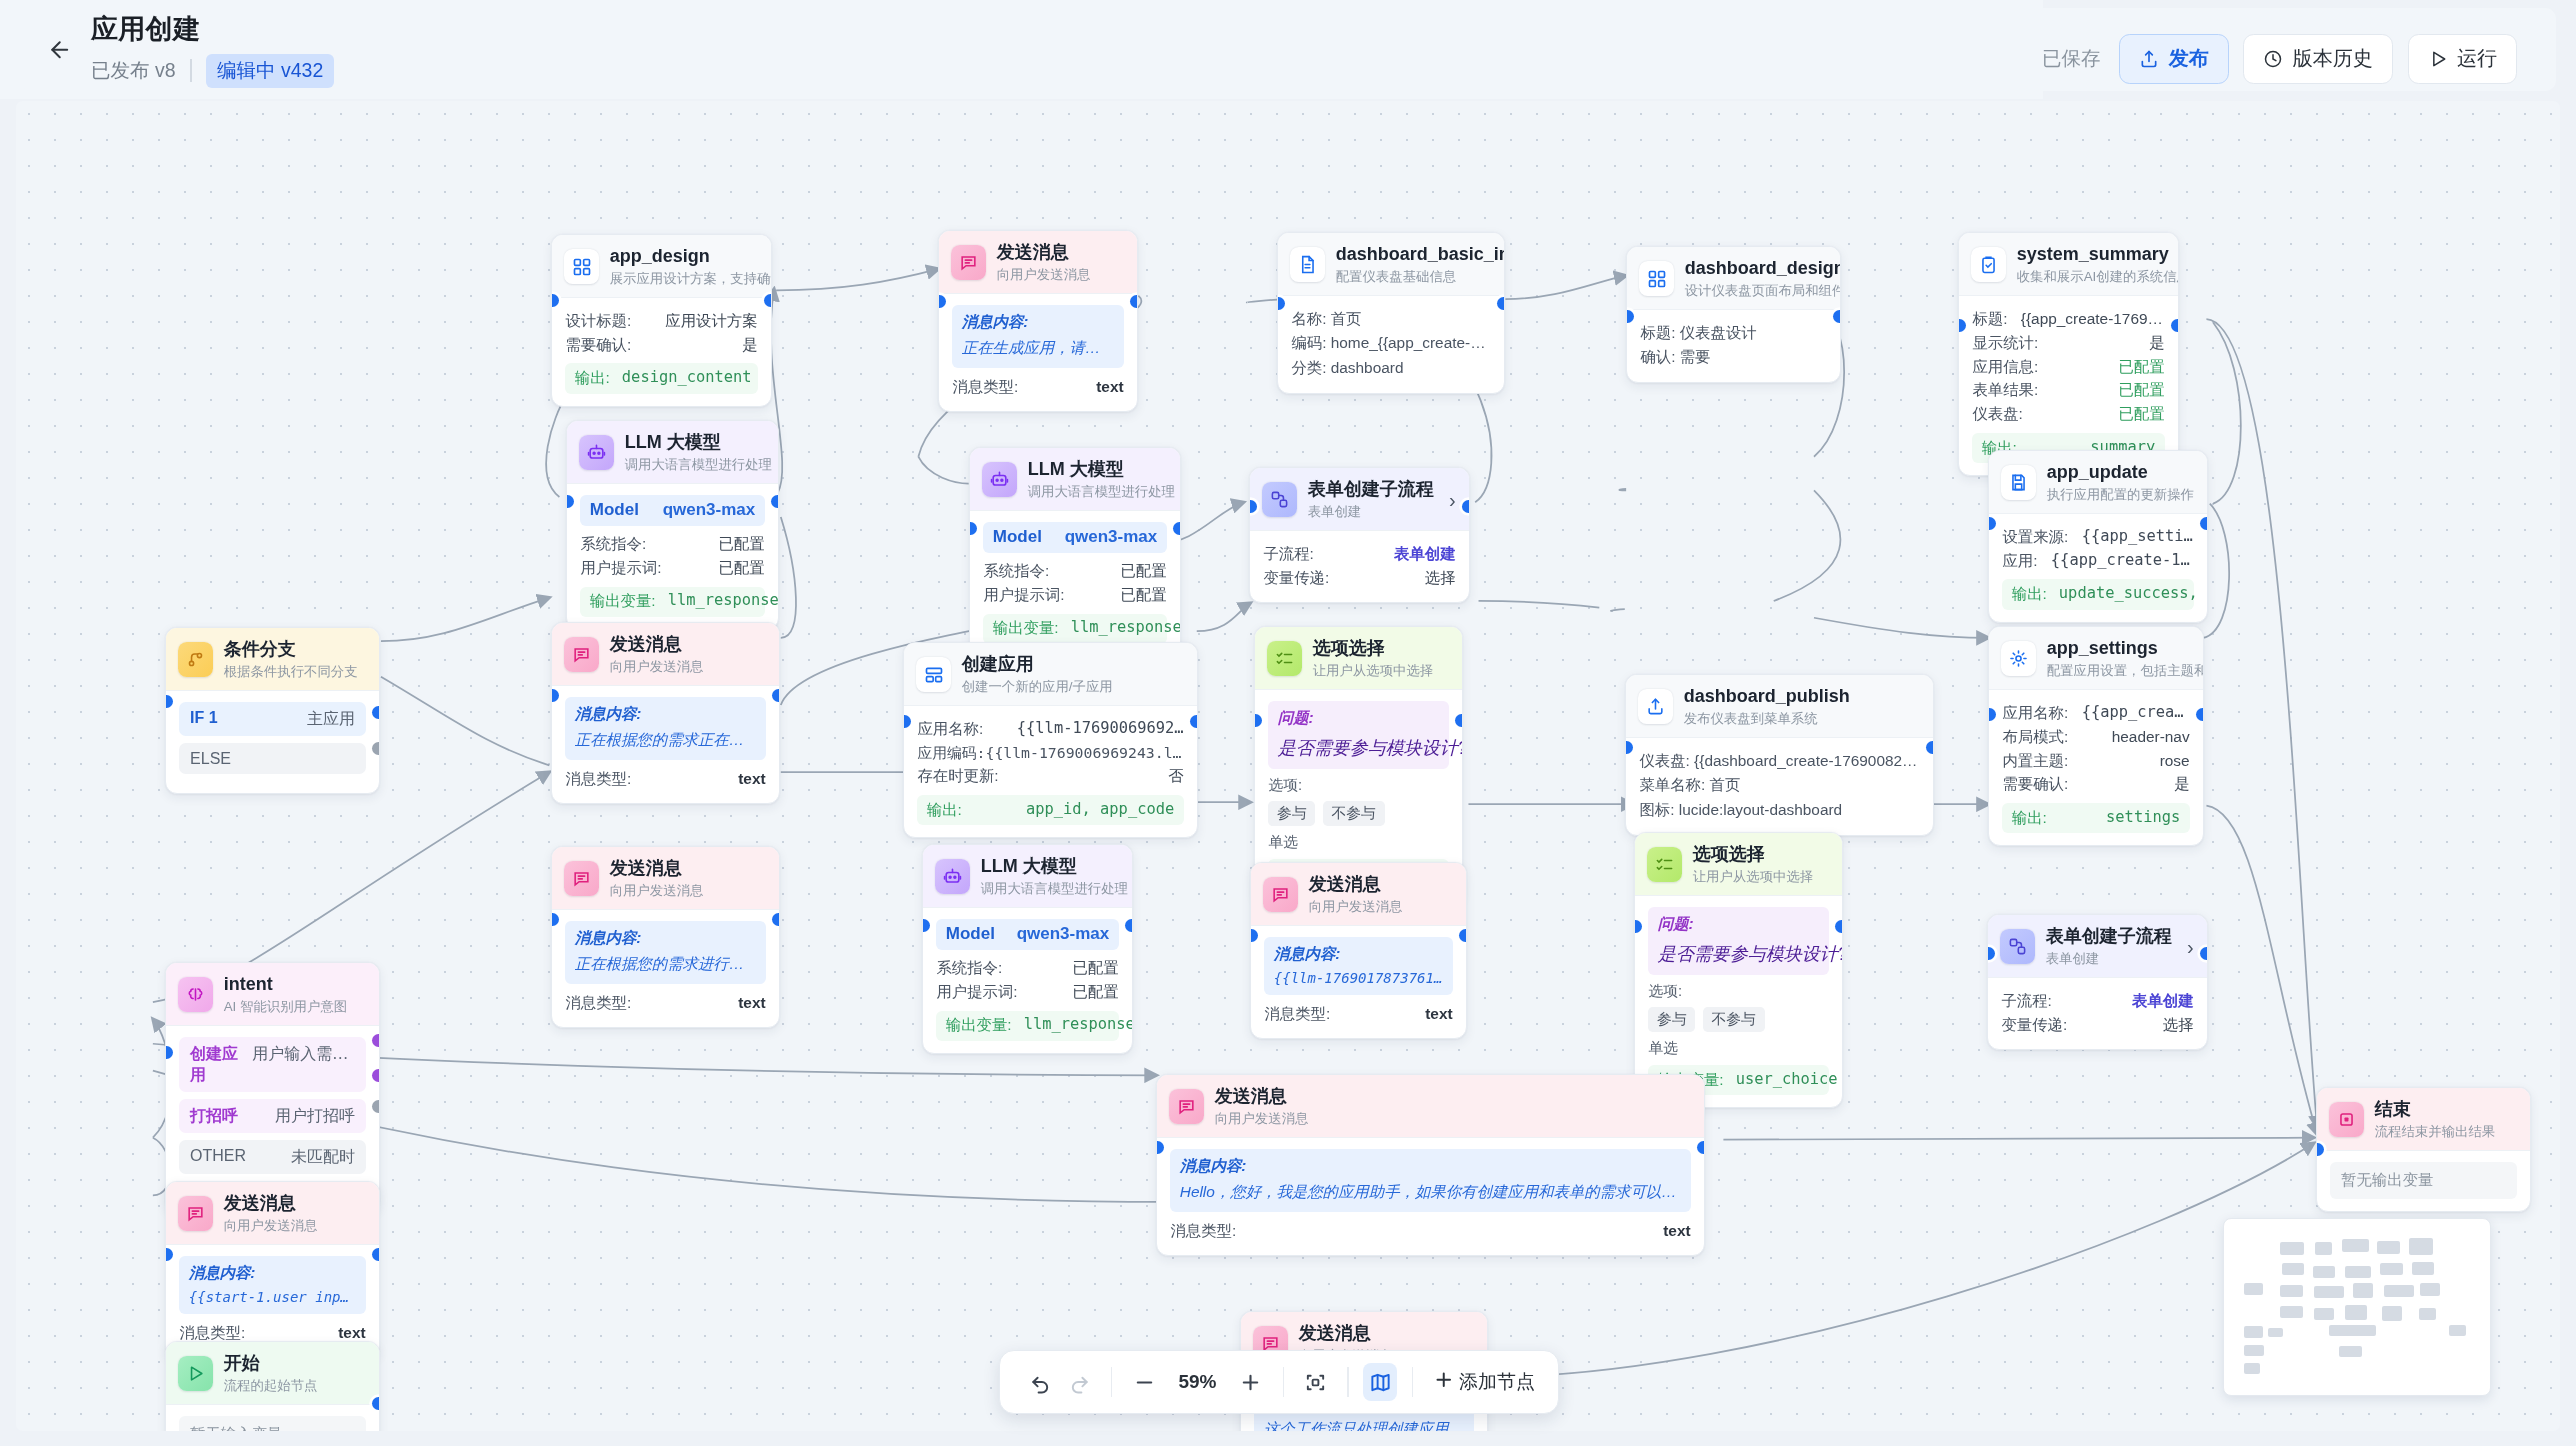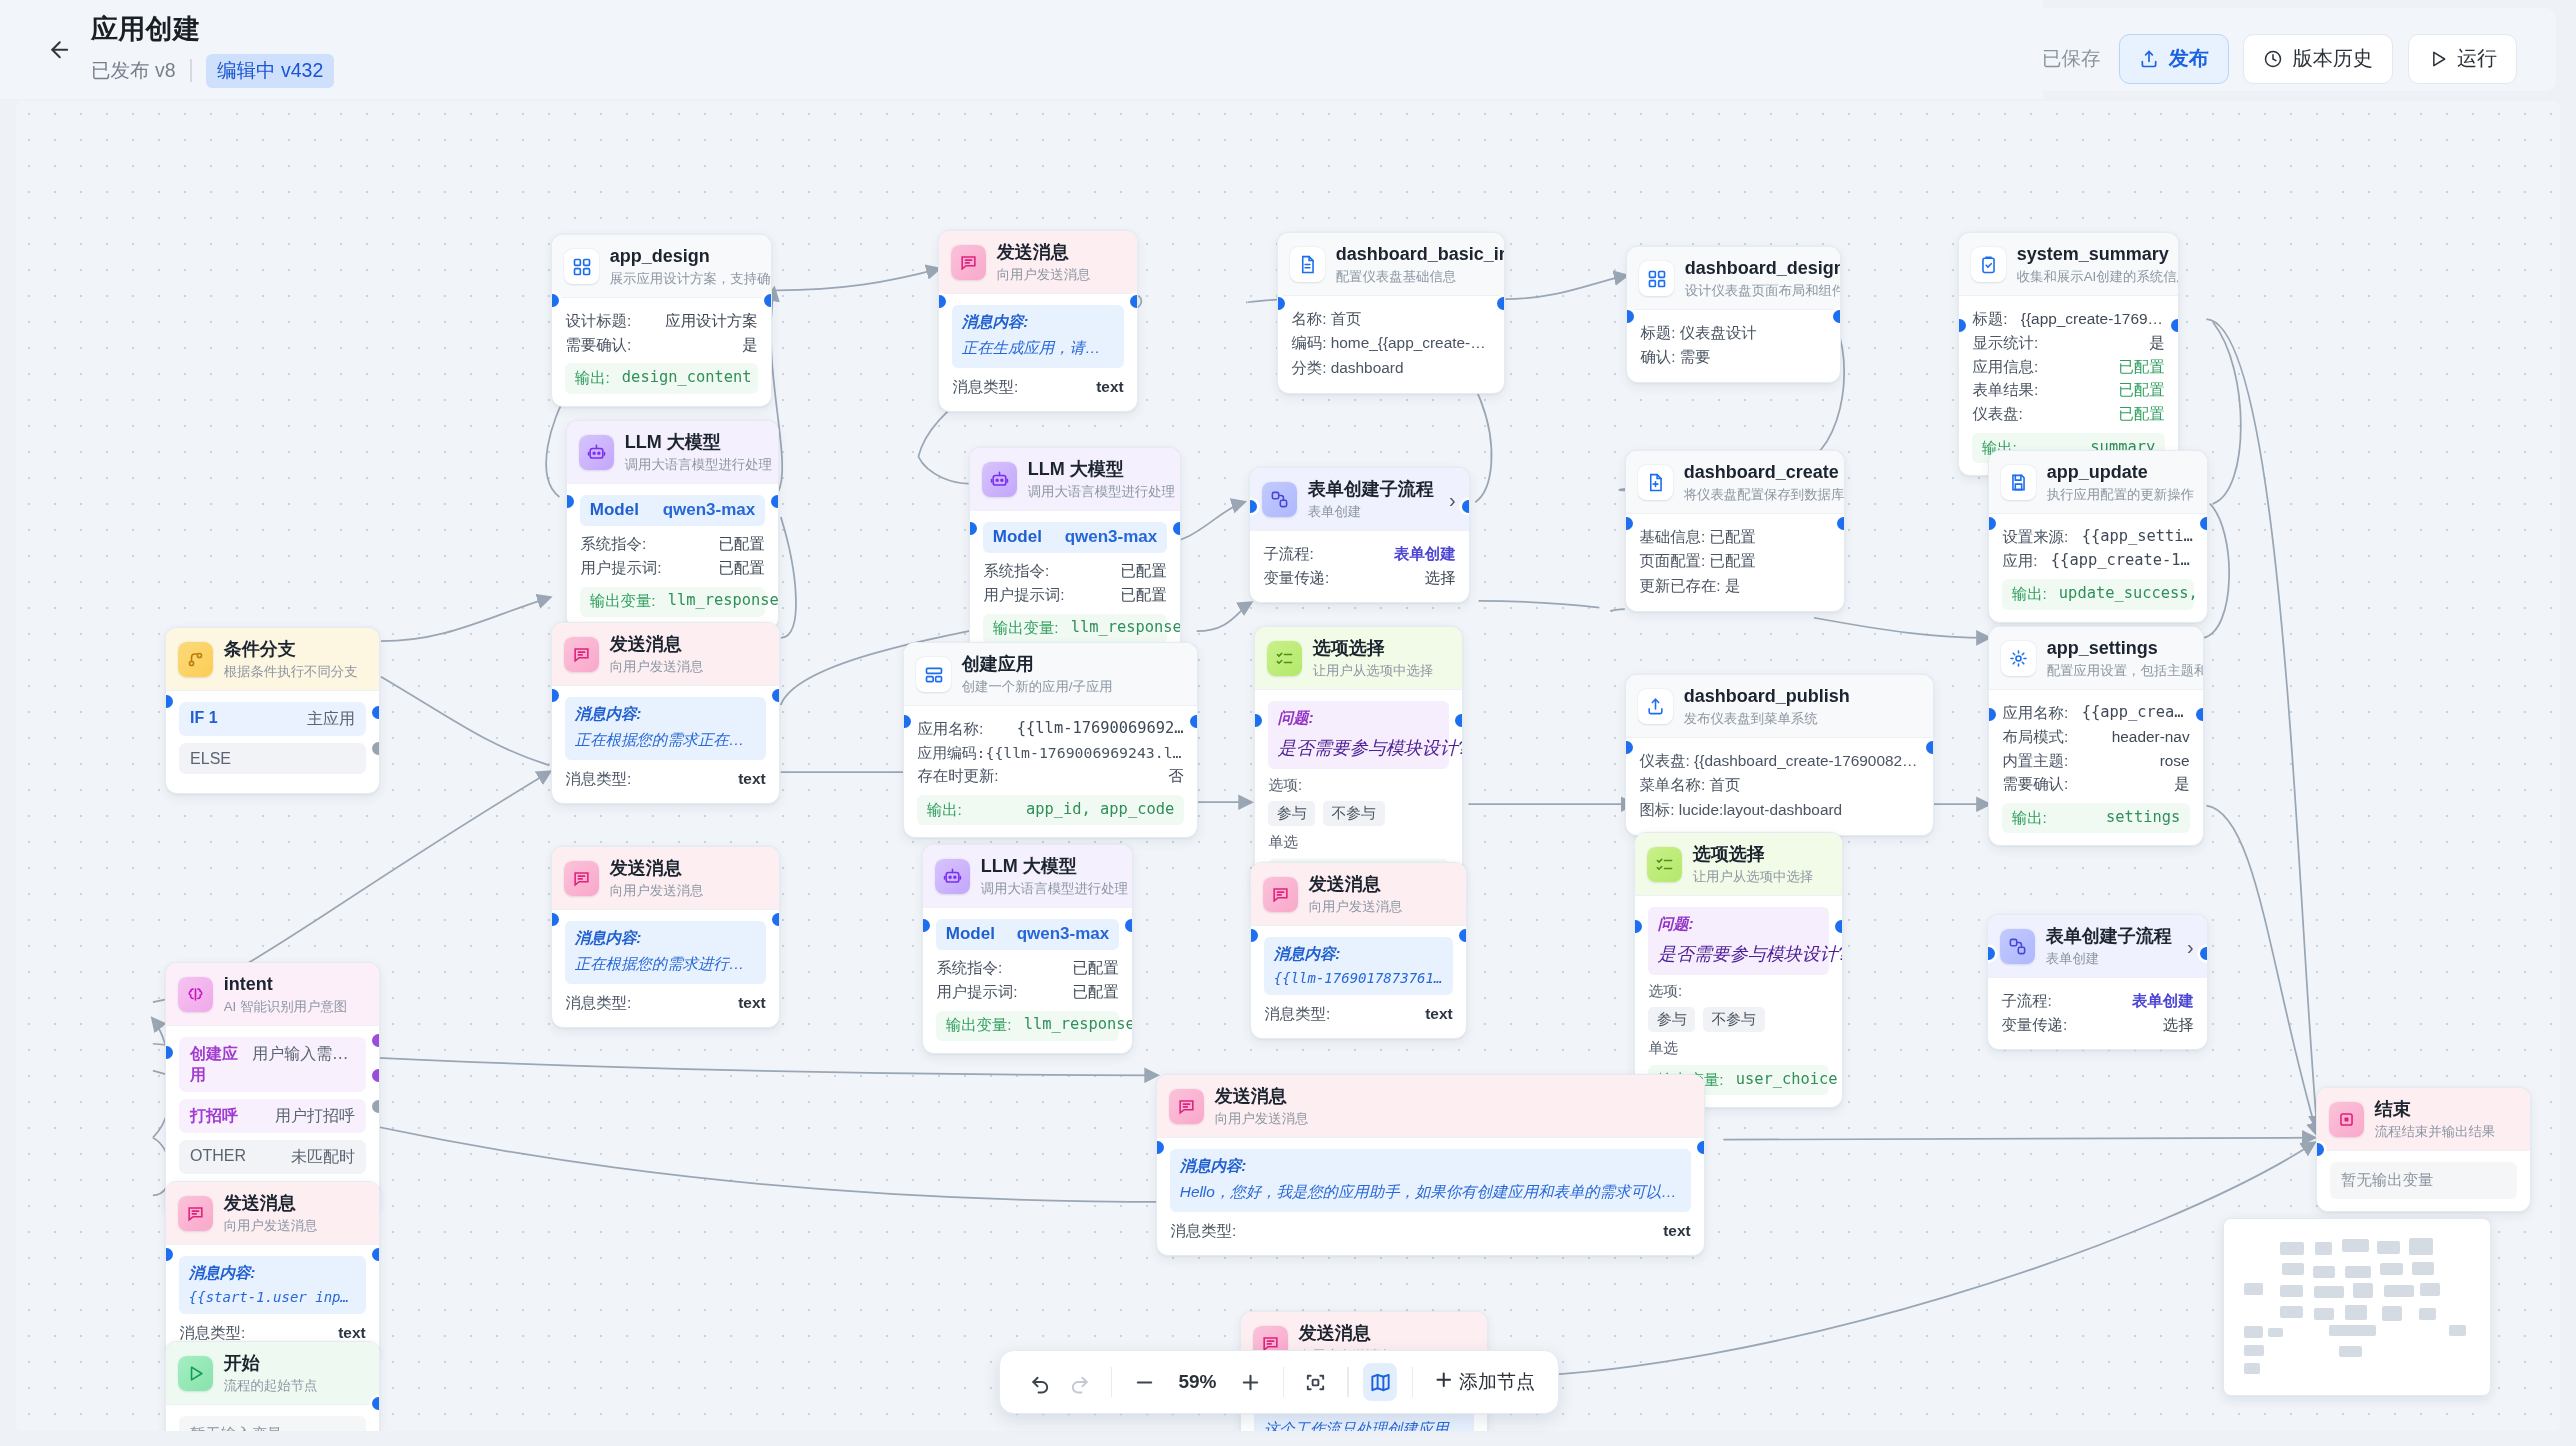--- a/index.html
+++ b/index.html
@@ -579,42 +579,20 @@
         </div>
       <div class="kv">
           <span class="k">变量传递:</span>
           <span class="v">选择</span>
         </div>
     </div>
     <div class="port L" style="top:32px"></div>
     <div class="port R" style="top:32px"></div>
   </div>
 
-  <div class="node h-plain" style="left:1609px; top:349px; width:220px;">
-    <div class="nhead">
-      <div class="nicon t-blue">
-        <svg width="19" height="19" viewBox="0 0 24 24" fill="none" stroke="#1a6ef0" stroke-width="2" stroke-linecap="round">
-            <path d="M6 2h8l5 5v15H6z"></path>
-            <path d="M14 2v5h5"></path>
-            <path d="M12 11v6M9 14h6"></path>
-          </svg>
-      </div>
-      <div class="ntitles">
-        <div class="ntitle">dashboard_create</div>
-        <div class="ndesc">将仪表盘配置保存到数据库</div>
-      </div>
-    </div>
-    <div class="nbody">
-      <div class="line">基础信息: 已配置</div>
-      <div class="line">页面配置: 已配置</div>
-      <div class="line">更新已存在: 是</div>
-    </div>
-    <div class="port L" style="top:66px"></div>
-    <div class="port R" style="top:66px"></div>
-  </div>
 
   <div class="node h-plain" style="left:1972px; top:349px; width:220px;">
     <div class="nhead">
       <div class="nicon t-blue">
         <svg width="19" height="19" viewBox="0 0 24 24" fill="none" stroke="#1a6ef0" stroke-width="2" stroke-linecap="round">
             <path d="M5 3h11l3 3v15H5z"></path>
             <path d="M8 3v6h7V3"></path>
             <path d="M8 14h8v7H8z"></path>
           </svg>
       </div>

